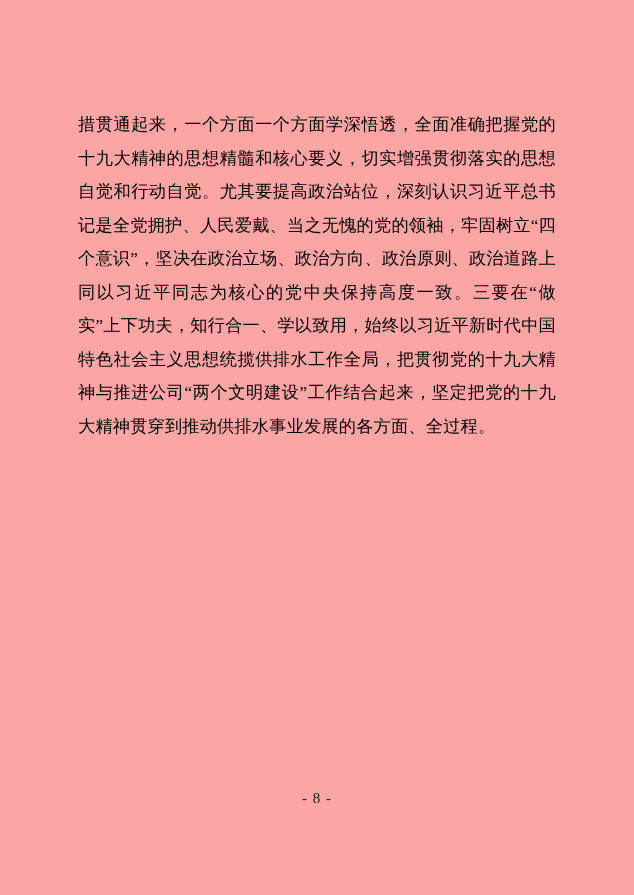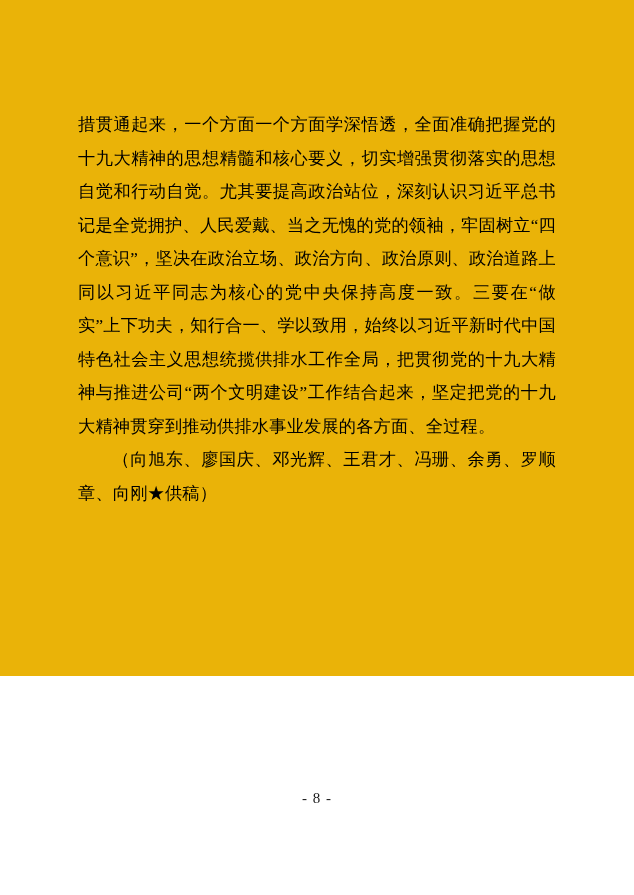--- a/index.html
+++ b/index.html
@@ -10,23 +10,23 @@
     width: 634px;
     height: 895px;
     background: #ffffff;
     font-family: "Liberation Serif", "DejaVu Serif", serif;
     color: #000000;
     overflow: hidden;
   }
   .page {
     position: relative;
     width: 634px;
-    height: 676px;
+    height: 895px;
     box-sizing: border-box;
-    background: #eab308;
+    background: #fca5a5;
   }
   .content {
     position: absolute;
     left: 78px;
     top: 108px;
     width: 478px;
   }
   .para {
     font-size: 17.2px;
     line-height: 33.5px;
@@ -50,16 +50,15 @@
     color: #1a1a1a;
     font-family: "Liberation Serif", "DejaVu Serif", serif;
   }
 </style>
 </head>
 <body>
 
 <div class="page">
   <div class="content">
     <p class="para">措贯通起来，一个方面一个方面学深悟透，全面准确把握党的十九大精神的思想精髓和核心要义，切实增强贯彻落实的思想自觉和行动自觉。尤其要提高政治站位，深刻认识习近平总书记是全党拥护、人民爱戴、当之无愧的党的领袖，牢固树立“四个意识”，坚决在政治立场、政治方向、政治原则、政治道路上同以习近平同志为核心的党中央保持高度一致。三要在“做实”上下功夫，知行合一、学以致用，始终以习近平新时代中国特色社会主义思想统揽供排水工作全局，把贯彻党的十九大精神与推进公司“两个文明建设”工作结合起来，坚定把党的十九大精神贯穿到推动供排水事业发展的各方面、全过程。</p>
-    <p class="para indent">（向旭东、廖国庆、邓光辉、王君才、冯珊、余勇、罗顺章、向刚★供稿）</p>
   </div>
   <div class="footer">- 8 -</div>
 </div>
 
 </body></html>

